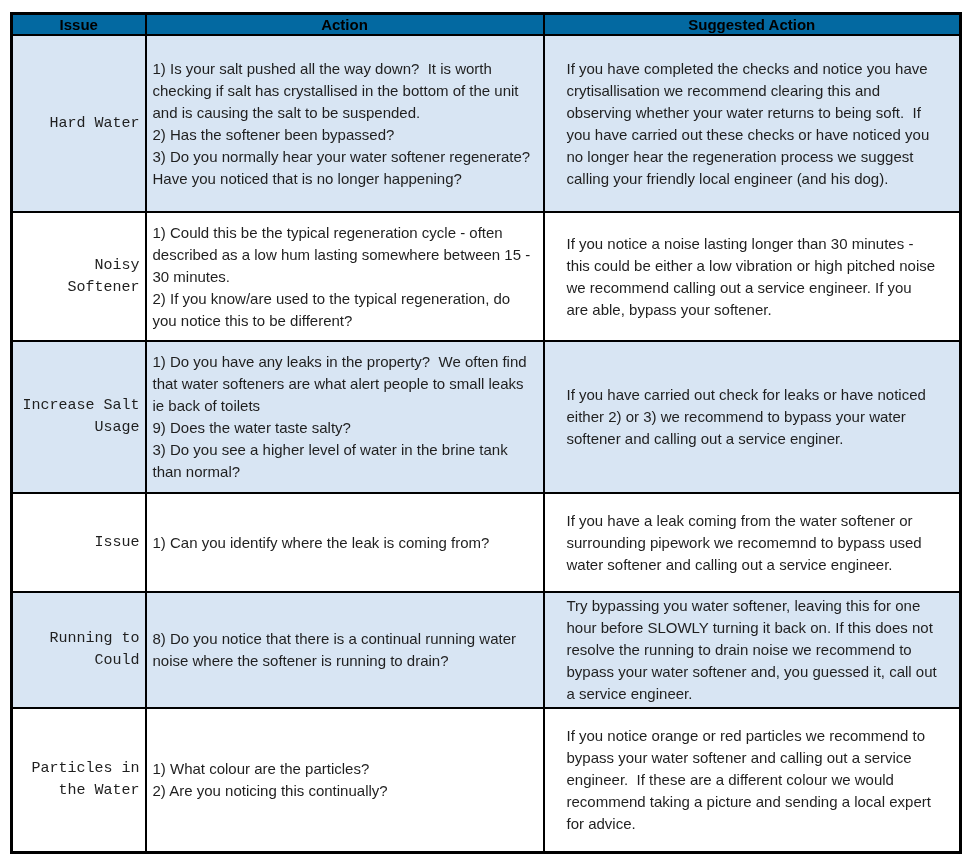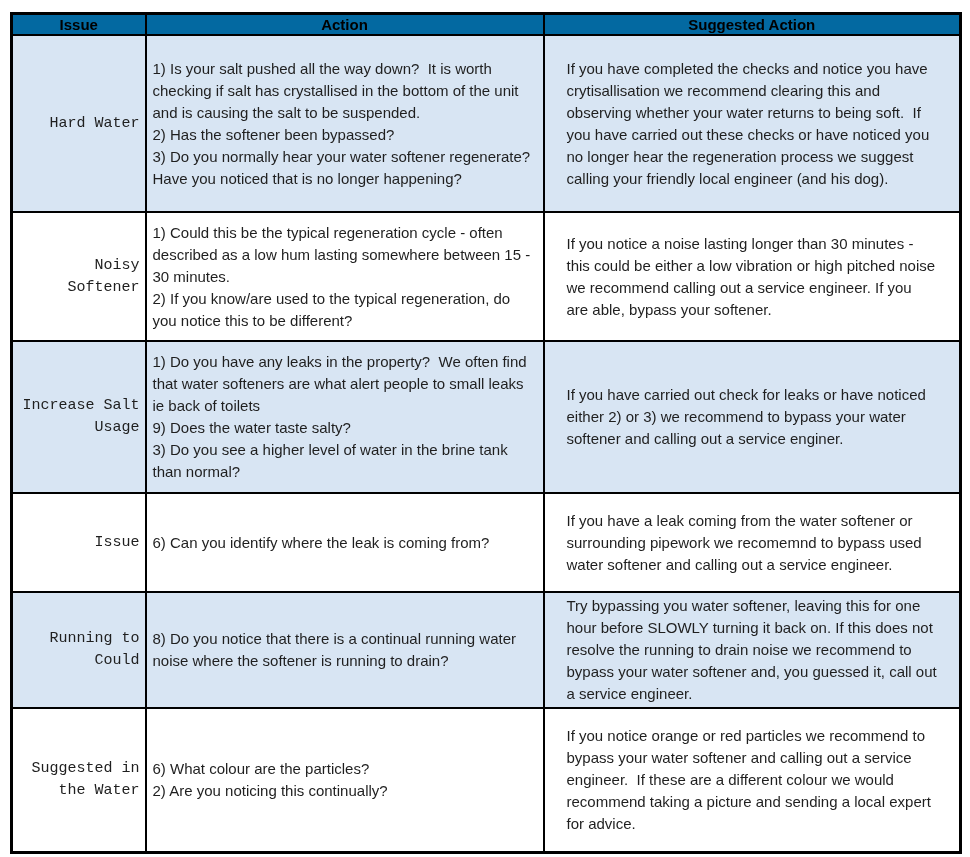--- a/index.html
+++ b/index.html
@@ -97,29 +97,29 @@
       </tr>
       <tr style="height:152px">
         <td class="issue-cell">Increase Salt Usage</td>
         <td class="checks-cell">1) Do you have any leaks in the property?  We often find that water softeners are what alert people to small leaks ie back of toilets
 9) Does the water taste salty?
 3) Do you see a higher level of water in the brine tank than normal?</td>
         <td class="action-cell">If you have carried out check for leaks or have noticed either 2) or 3) we recommend to bypass your water softener and calling out a service enginer.</td>
       </tr>
       <tr style="height:99px">
         <td class="issue-cell">Issue</td>
-        <td class="checks-cell">6) Can you identify where the leak is coming from?</td>
+        <td class="checks-cell">1) Can you identify where the leak is coming from?</td>
         <td class="action-cell">If you have a leak coming from the water softener or surrounding pipework we recomemnd to bypass used water softener and calling out a service engineer.</td>
       </tr>
       <tr style="height:112px">
         <td class="issue-cell">Running to Could</td>
         <td class="checks-cell">8) Do you notice that there is a continual running water noise where the softener is running to drain?</td>
         <td class="action-cell">Try bypassing you water softener, leaving this for one hour before SLOWLY turning it back on. If this does not resolve the running to drain noise we recommend to bypass your water softener and, you guessed it, call out a service engineer.</td>
       </tr>
       <tr style="height:144px">
-        <td class="issue-cell">Suggested in the Water</td>
-        <td class="checks-cell">6) What colour are the particles?
+        <td class="issue-cell">Particles in the Water</td>
+        <td class="checks-cell">1) What colour are the particles?
 2) Are you noticing this continually?</td>
         <td class="action-cell">If you notice orange or red particles we recommend to bypass your water softener and calling out a service engineer.  If these are a different colour we would recommend taking a picture and sending a local expert for advice.</td>
       </tr>
     </tbody>
   </table>
 </div>
 
 </body></html>

